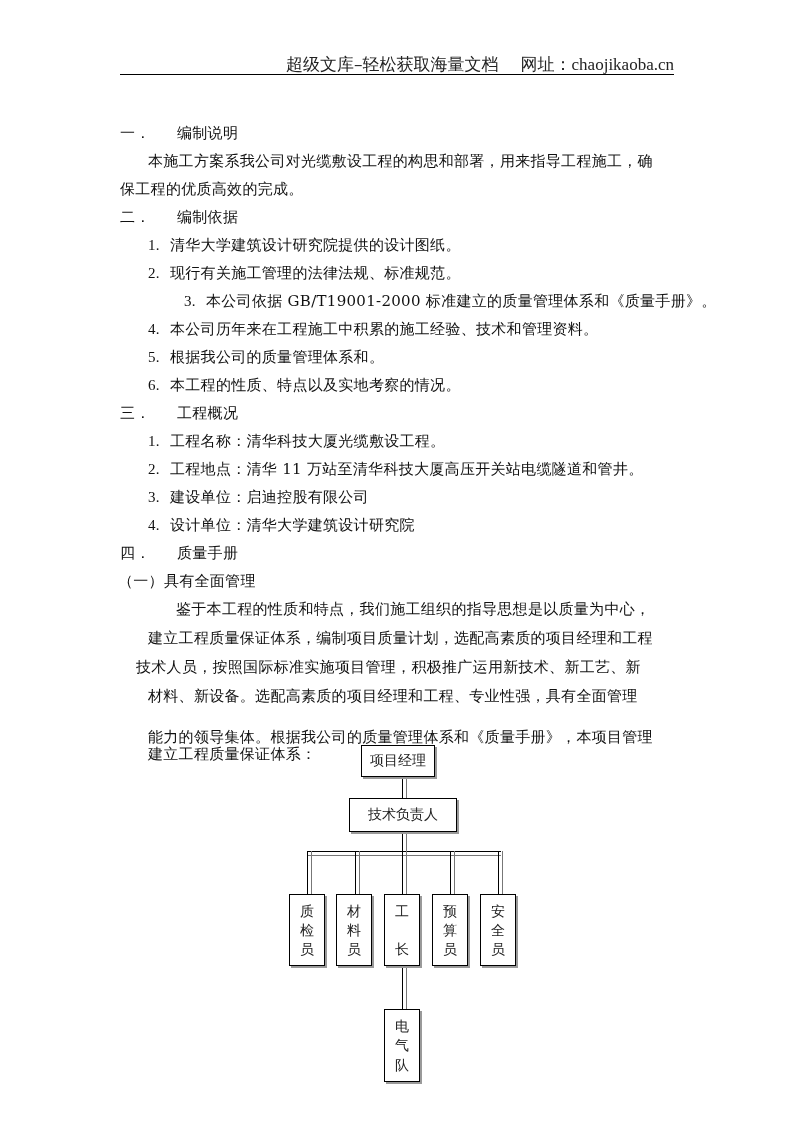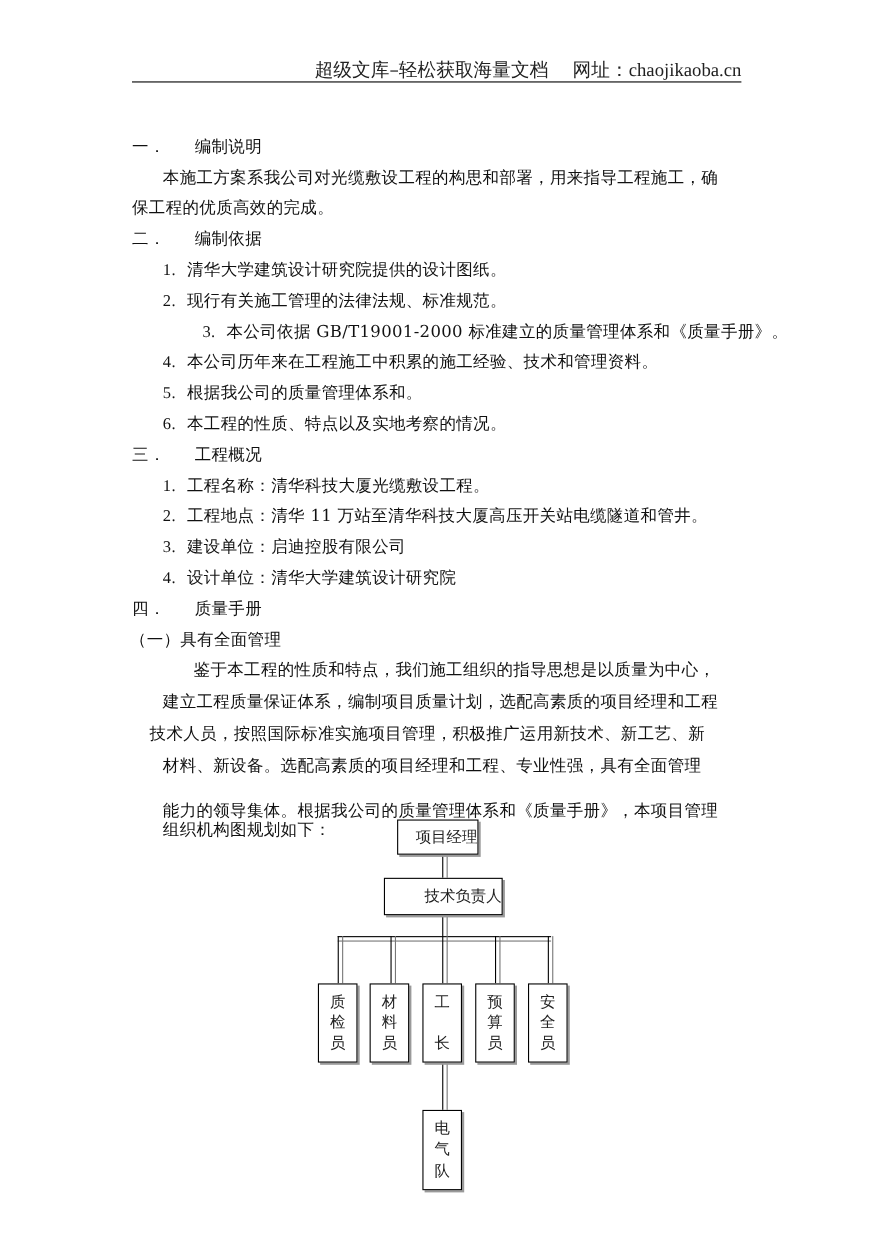--- a/index.html
+++ b/index.html
@@ -7,21 +7,21 @@
       font-family: "DejaVu Serif", "Liberation Serif", serif; color: #111; }
     .header { position: absolute; left: 120px; top: 57px; width: 554px; height: 17px;
       border-bottom: 1px solid #000; text-align: right; font-size: 17px; color: #222; line-height: 14px; }
     .header .site { margin-left: 22px; }
     .line { position: absolute; font-size: 15px; line-height: 20px; white-space: nowrap; letter-spacing: 0.3px; }
     .sec-num { display: inline-block; width: 57px; }
     .item-num { display: inline-block; width: 22px; font-family: "Liberation Serif", serif; font-size: 15px; }
     .latin { font-family: "Liberation Serif", serif; }
     .box { position: absolute; border: 1px solid #000; background: #fff;
       box-shadow: 2px 2px 0 #9a9a9a; font-size: 14px; color: #222;
-      display: flex; align-items: center; justify-content: flex-end; }
+      display: flex; align-items: center; justify-content: center; }
     .vbox { flex-direction: column; justify-content: space-around; padding: 6px 0; box-sizing: border-box; line-height: 18px; }
     .dv { position: absolute; width: 3px; border-left: 1px solid #000; border-right: 1px solid #777; }
     .dh { position: absolute; height: 3px; border-top: 1px solid #000; border-bottom: 1px solid #777; }
   </style>
 </head>
 <body>
 
 <div class="header">
   <span>超级文库–轻松获取海量文档</span><span class="site">网址：</span><span class="latin">chaojikaoba.cn</span>
 </div>
@@ -53,21 +53,21 @@
 <div class="line" style="left:120px; top:543px;">
   <span class="sec-num">四．</span><span>质量手册</span>
 </div>
 <div class="line" style="left:118px; top:571px;">（一）具有全面管理</div>
 
 <div class="line" style="left:176px; top:599px;">鉴于本工程的性质和特点，我们施工组织的指导思想是以质量为中心，</div>
 <div class="line" style="left:148px; top:628px;">建立工程质量保证体系，编制项目质量计划，选配高素质的项目经理和工程</div>
 <div class="line" style="left:136px; top:657px;">技术人员，按照国际标准实施项目管理，积极推广运用新技术、新工艺、新</div>
 <div class="line" style="left:148px; top:686px;">材料、新设备。选配高素质的项目经理和工程、专业性强，具有全面管理</div>
 <div class="line" style="left:148px; top:715px;margin-top:12px;">能力的领导集体。根据我公司的质量管理体系和《质量手册》，本项目管理</div>
-<div class="line" style="left:148px; top:744px;">组织机构图规划如下：</div>
+<div class="line" style="left:148px; top:744px;">建立工程质量保证体系：</div>
 
 <div>
 
   <div class="dv" style="left:402px; top:775px; height:23px;"></div>
   <div class="dv" style="left:402px; top:831px; height:20px;"></div>
   <div class="dh" style="left:307px; top:851px; width:194px;"></div>
   <div class="dv" style="left:307px; top:851px; height:43px;"></div>
   <div class="dv" style="left:355px; top:851px; height:43px;"></div>
   <div class="dv" style="left:402px; top:851px; height:43px;"></div>
   <div class="dv" style="left:450px; top:851px; height:43px;"></div>

